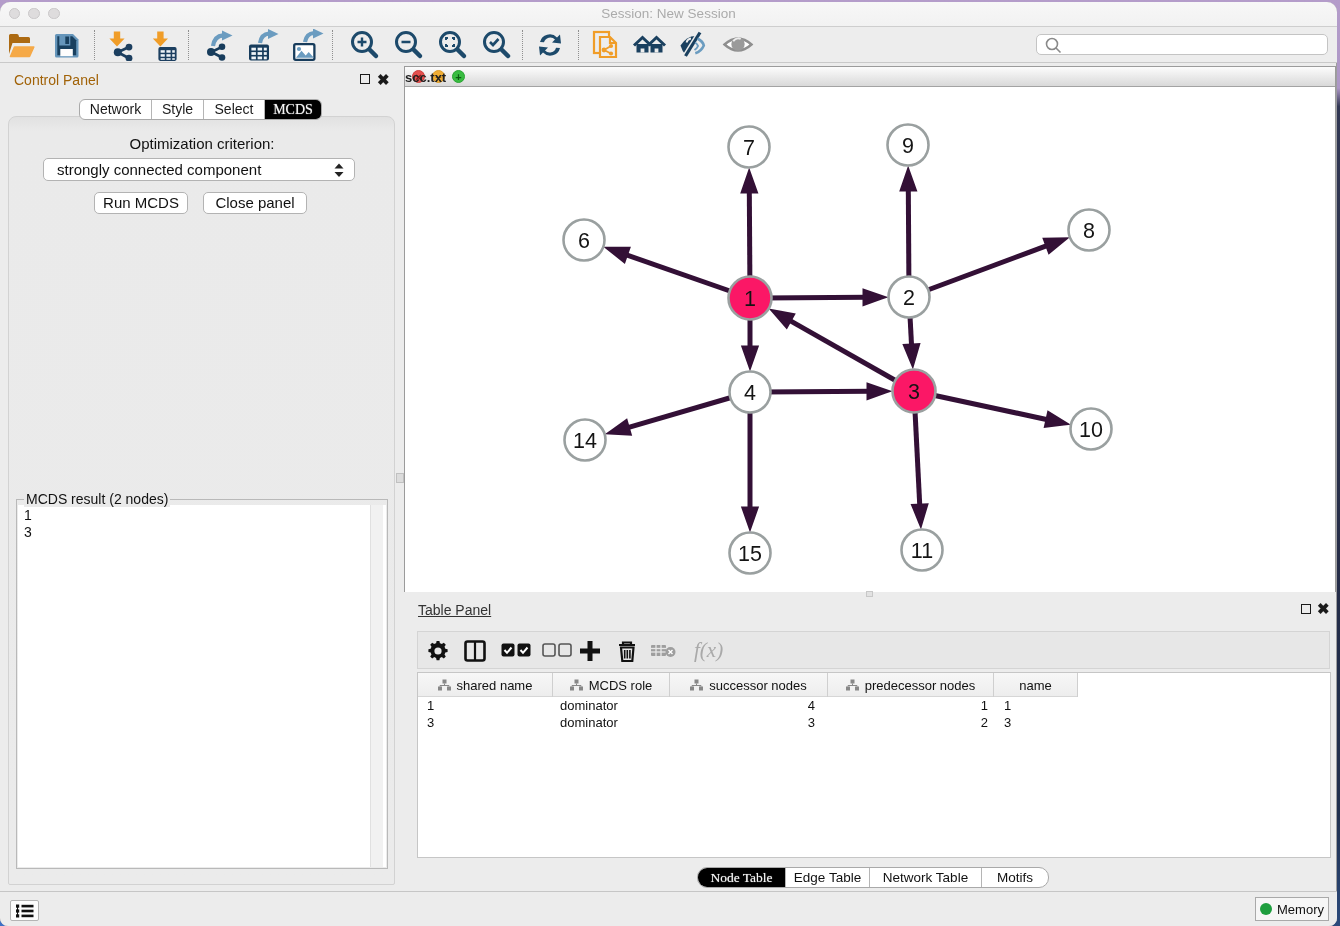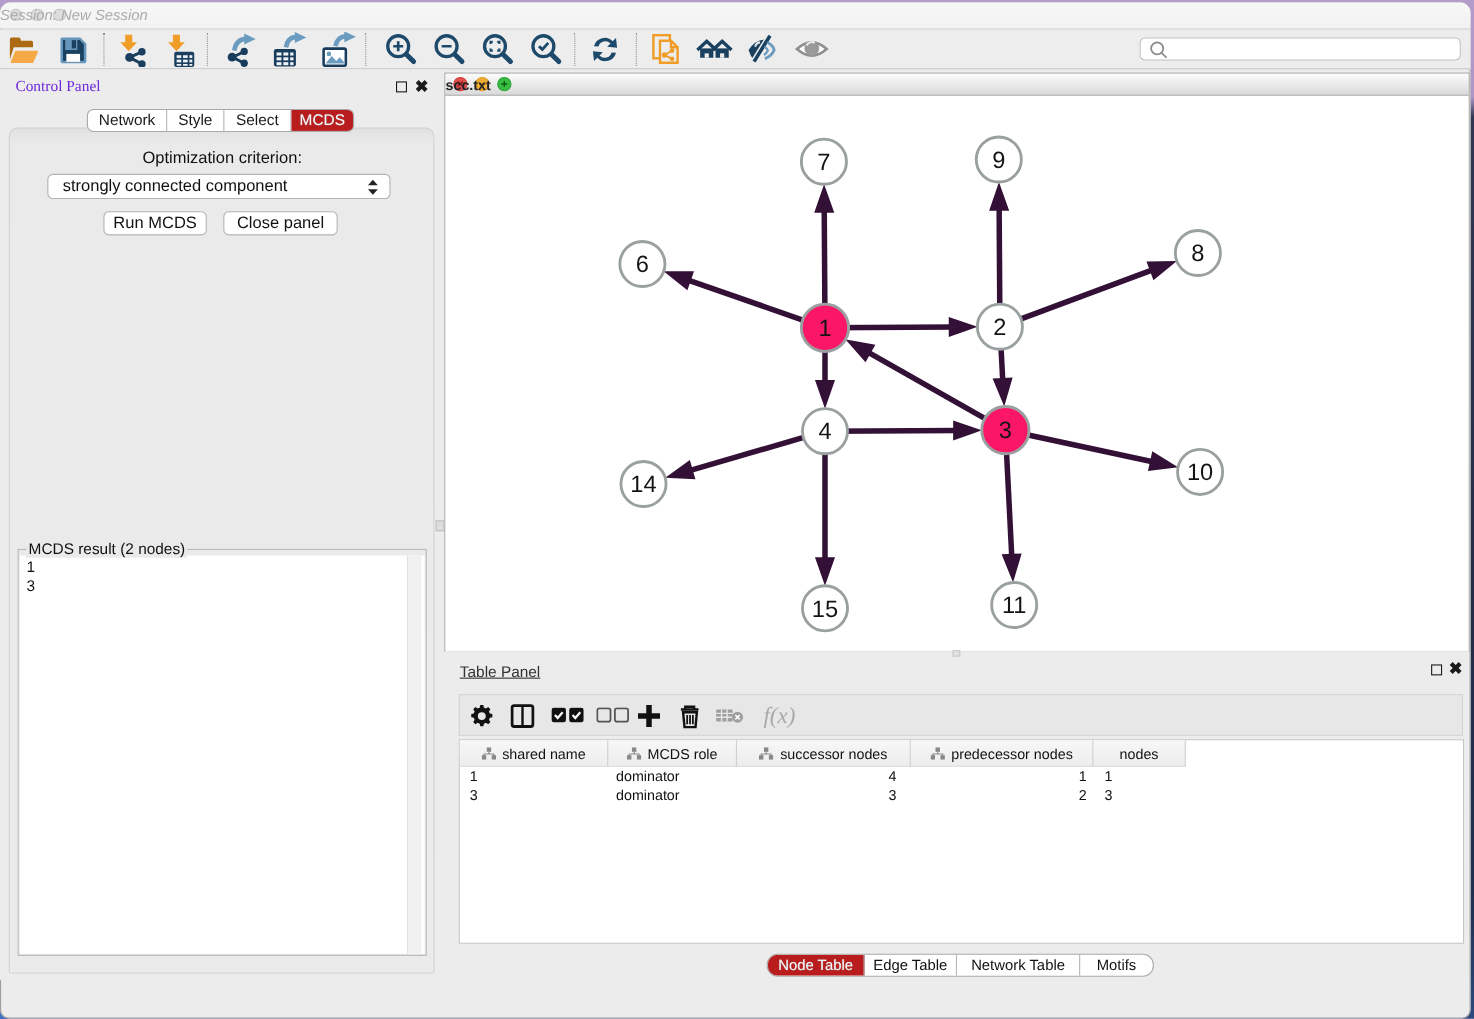--- a/index.html
+++ b/index.html
@@ -7,50 +7,50 @@
   body { font-family:"Liberation Sans",sans-serif;
          background:linear-gradient(180deg,#b49cca 0%,#ad97c6 9.5%,#313753 11.5%,#252c47 60%,#20304f 88%,#2c4a7c 100%); }
   #win { position:absolute; left:0px; top:2px; width:1337px; height:924px;
          border-radius:10px 10px 8px 8px; background:#ececec; overflow:hidden;
          box-shadow: inset 0 0 0 1px #9e9e9e; }
   
   #titlebar { position:absolute; left:0; top:0; width:100%; height:25px;
        background:linear-gradient(#f7f7f7,#f2f2f2); border-bottom:1px solid #cecece; }
   .tl { position:absolute; top:5.5px; width:11.5px; height:11.5px; border-radius:50%;
         background:#dedcdd; border:1px solid #c9c7c8; }
-  #title-text { position:absolute; width:100%; top:4px;
-        font-size:13.5px; color:#ababab;font-style:italic; }
+  #title-text { position:absolute; width:100%; text-align:center; top:4px;
+        font-size:13.5px; color:#ababab; }
   
   #toolbar { position:absolute; left:0; top:25px; width:100%; height:36px;
        background:#ededed; border-bottom:1px solid #c9c9c9; }
   .tbsep { position:absolute; top:3px; height:30px; width:0;
        border-left:1px dotted #8f8f8f; }
   .ticon { position:absolute; top:2px; }
   #searchbox { position:absolute; left:1036px; top:7px; width:292px; height:21px;
        background:#fff; border:1px solid #c4c4c4; border-radius:5px; }
   
   #statusbar { position:absolute; left:0; top:889px; width:100%; height:35px;
        background:#ececec; border-top:1px solid #c6c6c6; }
   #listbtn { position:absolute; left:10px; top:8px; width:29px; height:21px;
        background:#fdfdfd; border:1px solid #b4b4b4; border-radius:2px; }
   #membtn { position:absolute; left:1255px; top:5px; width:74px; height:24px;
        background:#f6f6f6; border:1px solid #a9a9a9; font-size:13px; color:#111;
        display:flex; align-items:center; justify-content:center; gap:5px; }
   .gdot { width:12px; height:12px; border-radius:50%; background:#1e9e3e; }
   
   #cp { position:absolute; left:0; top:61px; width:404px; height:828px; background:#ececec; }
-  #cp-title { position:absolute; left:14px; top:9px; font-size:14px; color:#6d28d9;font-family:Liberation Serif, serif; }
+  #cp-title { position:absolute; left:14px; top:9px; font-size:14px; color:#a16207; }
   .float-ico { position:absolute; width:10px; height:10px; border:1.5px solid #1a1a1a; background:transparent; }
   .close-ico { position:absolute; font-size:15px; font-weight:bold; color:#1a1a1a; line-height:12px; }
   #cp-tabs { position:absolute; left:79px; top:36px; height:21px; display:flex;
        border:1px solid #a9a9a9; border-radius:6px; background:#fff; overflow:hidden; }
   #cp-tabs .tab { font-size:14px; color:#1a1a1a; text-align:center; line-height:19px;
        border-right:1px solid #b5b5b5; }
   #cp-tabs .tab:last-child { border-right:none; }
-  .tabsel { background:#b91c1c; color:#f5f5f5 !important; text-shadow:0 0 1px #aaa; }
+  .tabsel { background:#000000; color:#f5f5f5 !important; text-shadow:0 0 1px #aaa;font-family:Liberation Serif, serif; }
   #cp-panel { position:absolute; left:8px; top:53px; width:387px; height:769px;
        background:linear-gradient(#e1e1e1 0px,#eaeaea 14px,#ebebeb 100%);
        border:1px solid #d2d2d2; border-radius:8px 8px 2px 2px; }
   #optlabel { position:absolute; left:0; top:72px; width:404px; text-align:center;
        font-size:15px; color:#111; }
   #dropdown { position:absolute; left:43px; top:95px; width:312px; height:23px;
        background:#fff; border:1px solid #b3b3b3; border-radius:5px;
        font-size:15px; color:#111; line-height:21px; padding-left:13px; }
   .btn { position:absolute; top:129px; height:22px; background:#fff;
        border:1px solid #b3b3b3; border-radius:5px; font-size:15px; color:#111;
@@ -424,21 +424,21 @@
             <path d="M6.5 4.5 v2 M2 7.5 v-1 h9 v1" fill="none" stroke="#888" stroke-width="1"></path>
           </svg>successor nodes</div>
     <div class="hc" style="width:166px"><svg width="13" height="12">
             <g fill="#888">
               <rect x="4.5" y="0.5" width="4" height="4"></rect>
               <rect x="0" y="7.5" width="4" height="4"></rect>
               <rect x="9" y="7.5" width="4" height="4"></rect>
             </g>
             <path d="M6.5 4.5 v2 M2 7.5 v-1 h9 v1" fill="none" stroke="#888" stroke-width="1"></path>
           </svg>predecessor nodes</div>
-    <div class="hc" style="width:84px">nodes</div>
+    <div class="hc" style="width:84px">name</div>
   </div>
   <div class="trow" style="top:24px">
     <span style="left:9px">1</span>
         <span style="left:142px">dominator</span>
     <span style="left:252px;width:145px;text-align:right">4</span>
     <span style="left:410px;width:160px;text-align:right">1</span>
     <span style="left:586px">1</span>
   </div>
   <div class="trow" style="top:40.5px">
     <span style="left:9px">3</span>
@@ -447,13 +447,29 @@
     <span style="left:410px;width:160px;text-align:right">2</span>
     <span style="left:586px">3</span>
   </div>
 </div>
 <div id="tp-tabs">
   <div class="tab tabsel" style="width:88px">Node Table</div>
   <div class="tab" style="width:84px">Edge Table</div>
   <div class="tab" style="width:112px">Network Table</div>
   <div class="tab" style="width:66px">Motifs</div>
 </div>
+<div id="statusbar">
+  <div id="listbtn">
+    <svg width="20" height="14" style="position:absolute;left:4px;top:3px">
+      <line x1="2.5" y1="2" x2="2.5" y2="12" stroke="#111" stroke-width="1"></line>
+      <g fill="#111">
+        <rect x="1" y="0.5" width="3.2" height="3.2"></rect>
+            <rect x="1" y="5.4" width="3.2" height="3.2"></rect>
+            <rect x="1" y="10.3" width="3.2" height="3.2"></rect>
+        <rect x="6.5" y="0.8" width="12" height="2.6"></rect>
+            <rect x="6.5" y="5.7" width="12" height="2.6"></rect>
+            <rect x="6.5" y="10.6" width="12" height="2.6"></rect>
+      </g>
+    </svg>
+  </div>
+  <div id="membtn"><div class="gdot"></div>Memory</div>
+</div>
 </div>
 
 </body></html>

